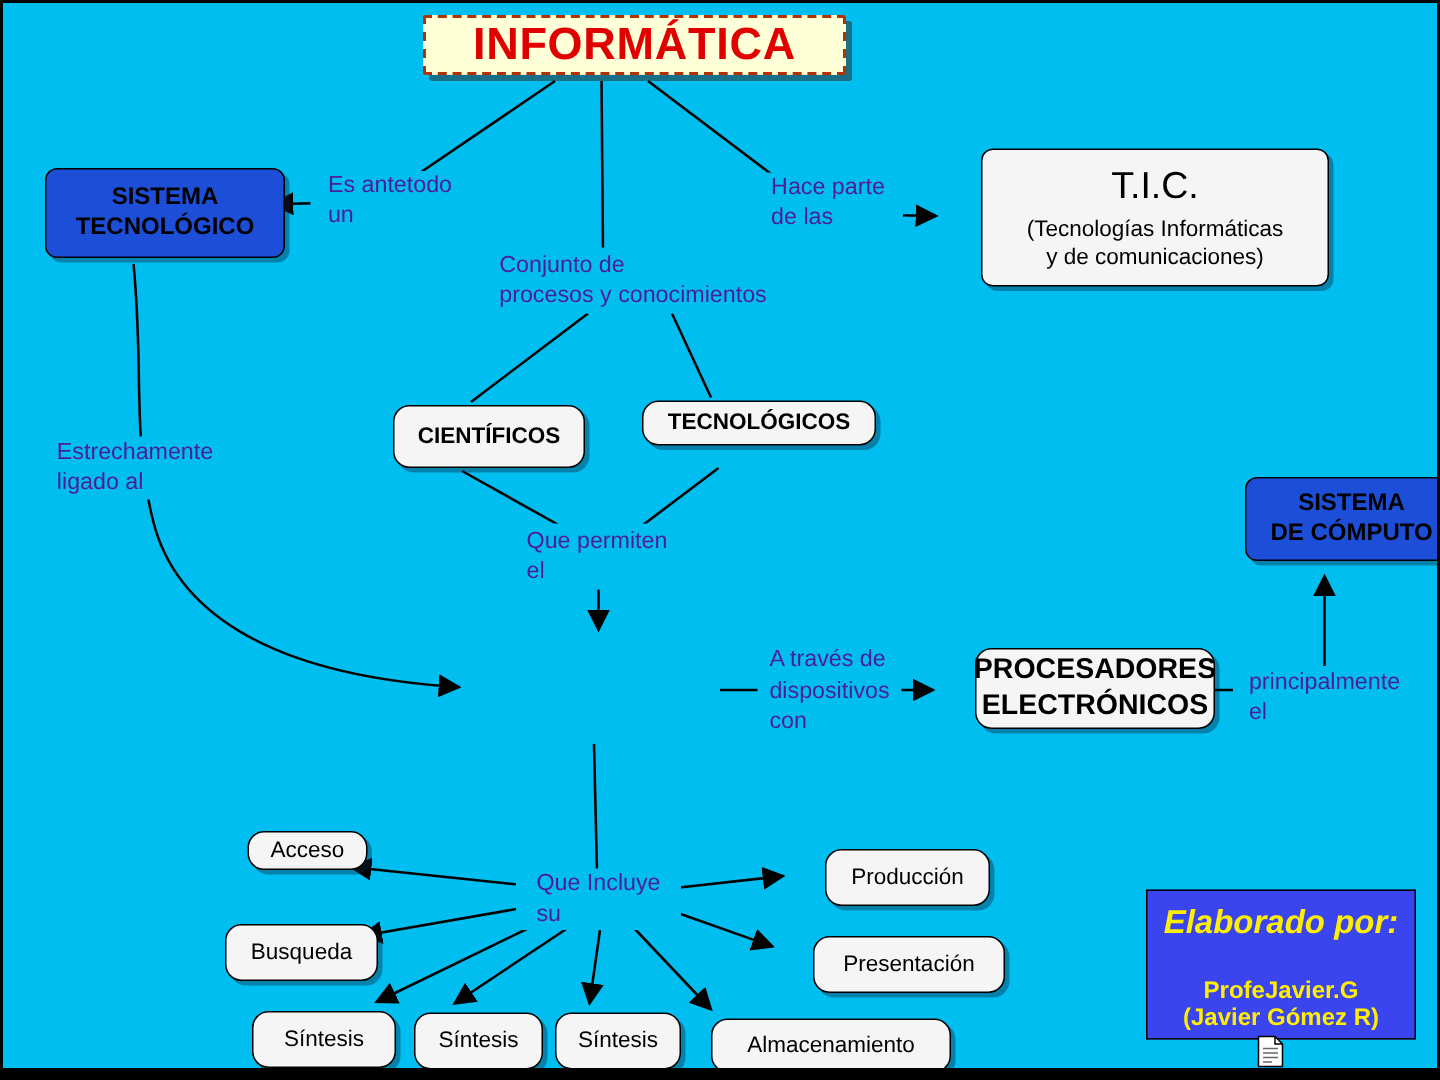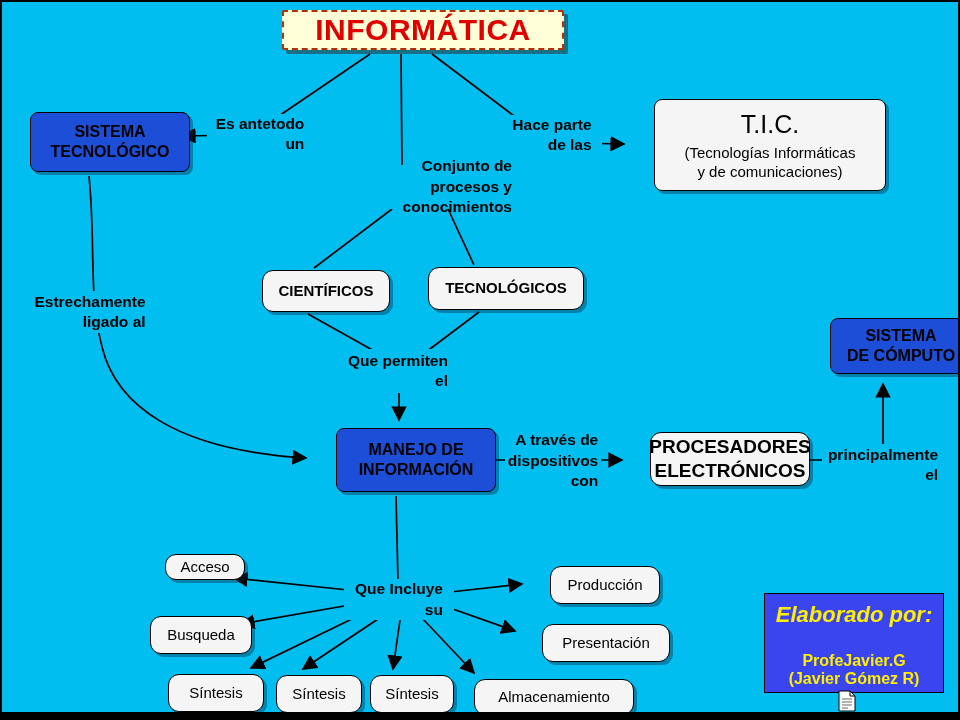--- a/index.html
+++ b/index.html
@@ -3,23 +3,23 @@
 <meta charset="utf-8">
 <style>
   html,body{margin:0;padding:0;background:#555;}
   .stage{
     position:relative;width:960px;height:720px;box-sizing:border-box;
     background:#00bef0;border:2px solid #000;border-bottom:8px solid #000;
     font-family:"Liberation Sans","DejaVu Sans",sans-serif;overflow:hidden;
   }
   svg.wires{position:absolute;left:0;top:0;z-index:1;}
   .lbl{
-    position:absolute;z-index:2;background:#00bef0;color:#000000;
-    font-size:15.5px;line-height:1.32;text-align:right;white-space:pre-line;
-    display:flex;align-items:center;justify-content:center;font-weight:bold;
+    position:absolute;z-index:2;background:#00bef0;color:#4c1d95;
+    font-size:15.5px;line-height:1.32;text-align:left;white-space:pre-line;
+    display:flex;align-items:center;justify-content:center;
   }
   .node{
     position:absolute;z-index:3;display:flex;align-items:center;justify-content:center;
     text-align:center;white-space:pre-line;color:#000;
     border:1.6px solid #000;box-shadow:3px 3px 0 rgba(10,40,70,.4);
     line-height:1.25;box-sizing:border-box;margin-left:20px;
   }
   .yellow{background:#1d4ed8;border-radius:8px;font-weight:bold;font-size:16px;}
   .white{background:#f5f5f5;border-radius:11px;font-size:15px;}
   .white.bold{font-weight:bold;}
@@ -105,24 +105,22 @@
 TECNOLÓGICO</div>
 
   <div class="node white tic" style="left:632px;top:97px;width:232px;height:92px;border-radius:8px">
     <span class="big">T.I.C.</span>
     <span class="small">(Tecnologías Informáticas
 y de comunicaciones)</span>
   </div>
 
   <div class="node white bold" style="left:240px;top:268px;width:128px;height:42px">CIENTÍFICOS</div>
 
-  <div class="node white bold" style="left:406px;top:265px;width:156px;height:43px">TECNOLÓGICOS</div>
+  <div class="node white bold" style="left:406px;top:265px;width:156px;height:30px">TECNOLÓGICOS</div>
 
-  <div class="node yellow" style="left:314px;top:426px;width:160px;height:64px">MANEJO DE
-INFORMACIÓN</div>
 
   <div class="node white bold" style="left:628px;top:430px;width:160px;height:54px;font-size:19px">PROCESADORES
 ELECTRÓNICOS</div>
 
   <div class="node yellow" style="left:808px;top:316px;width:142px;height:56px">SISTEMA
 DE CÓMPUTO</div>
 
   <div class="node white" style="left:143px;top:552px;width:80px;height:26px">Acceso</div>
 
   <div class="node white" style="left:128px;top:614px;width:102px;height:38px">Busqueda</div>

